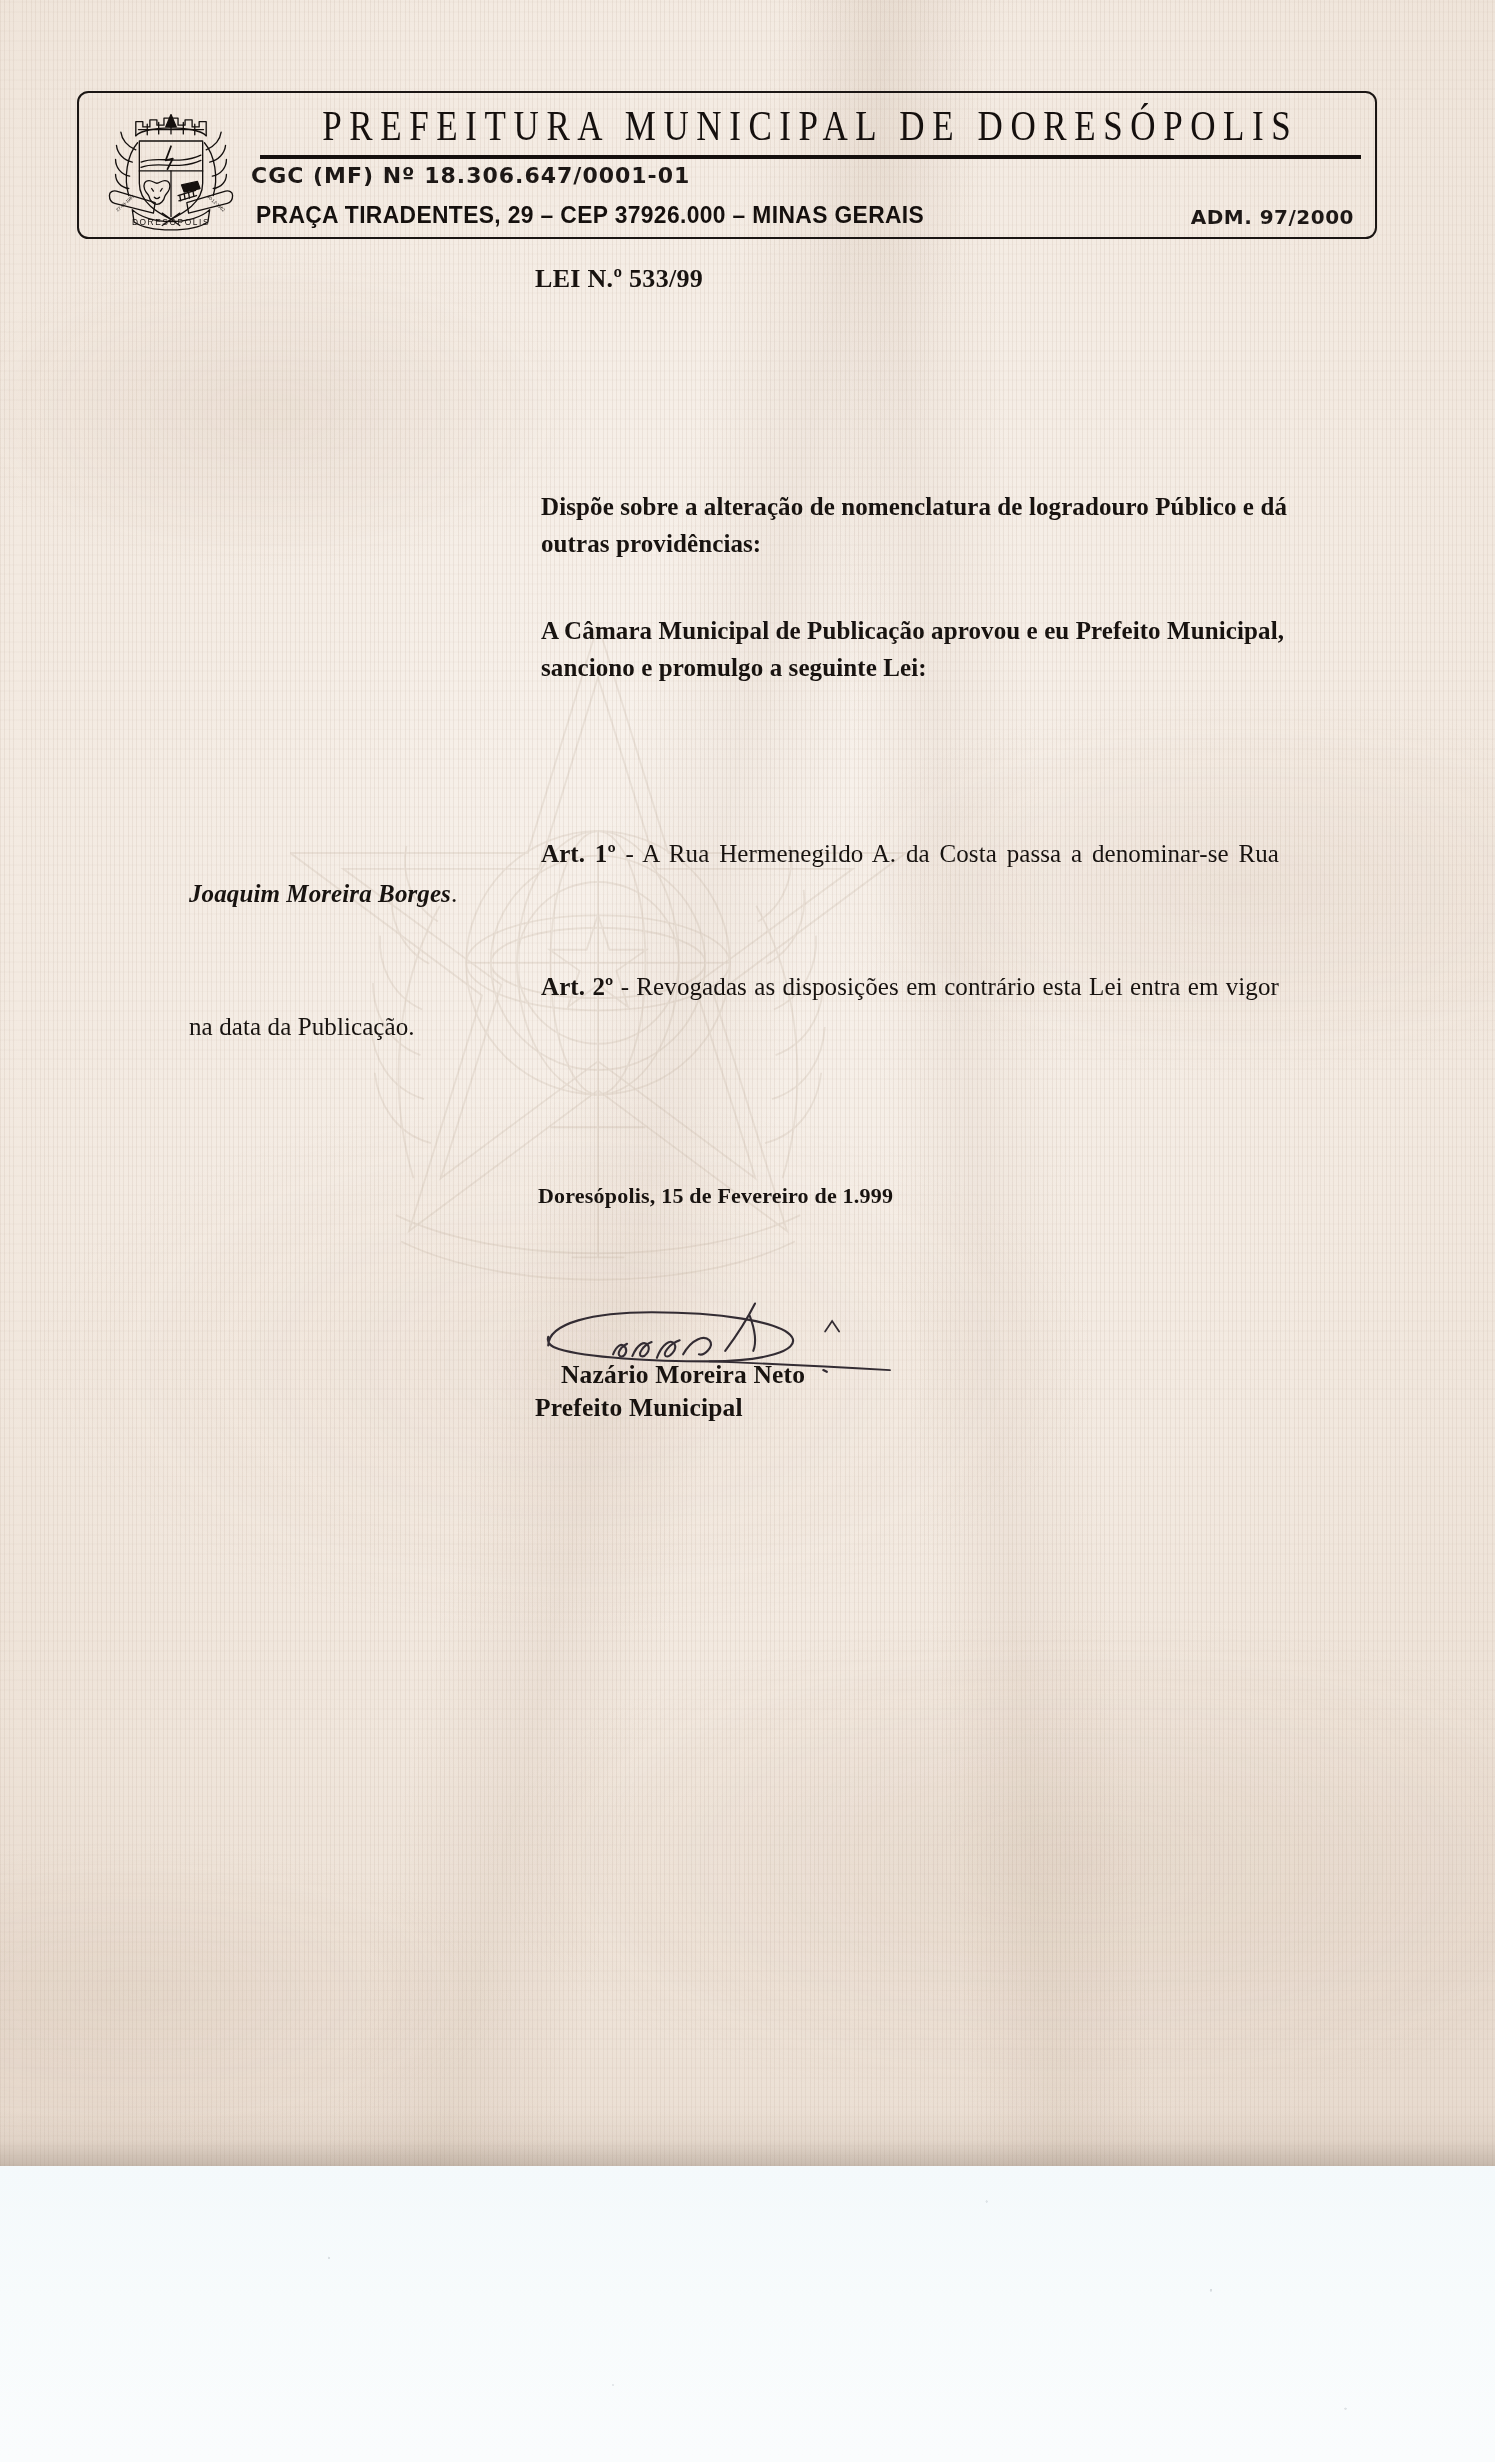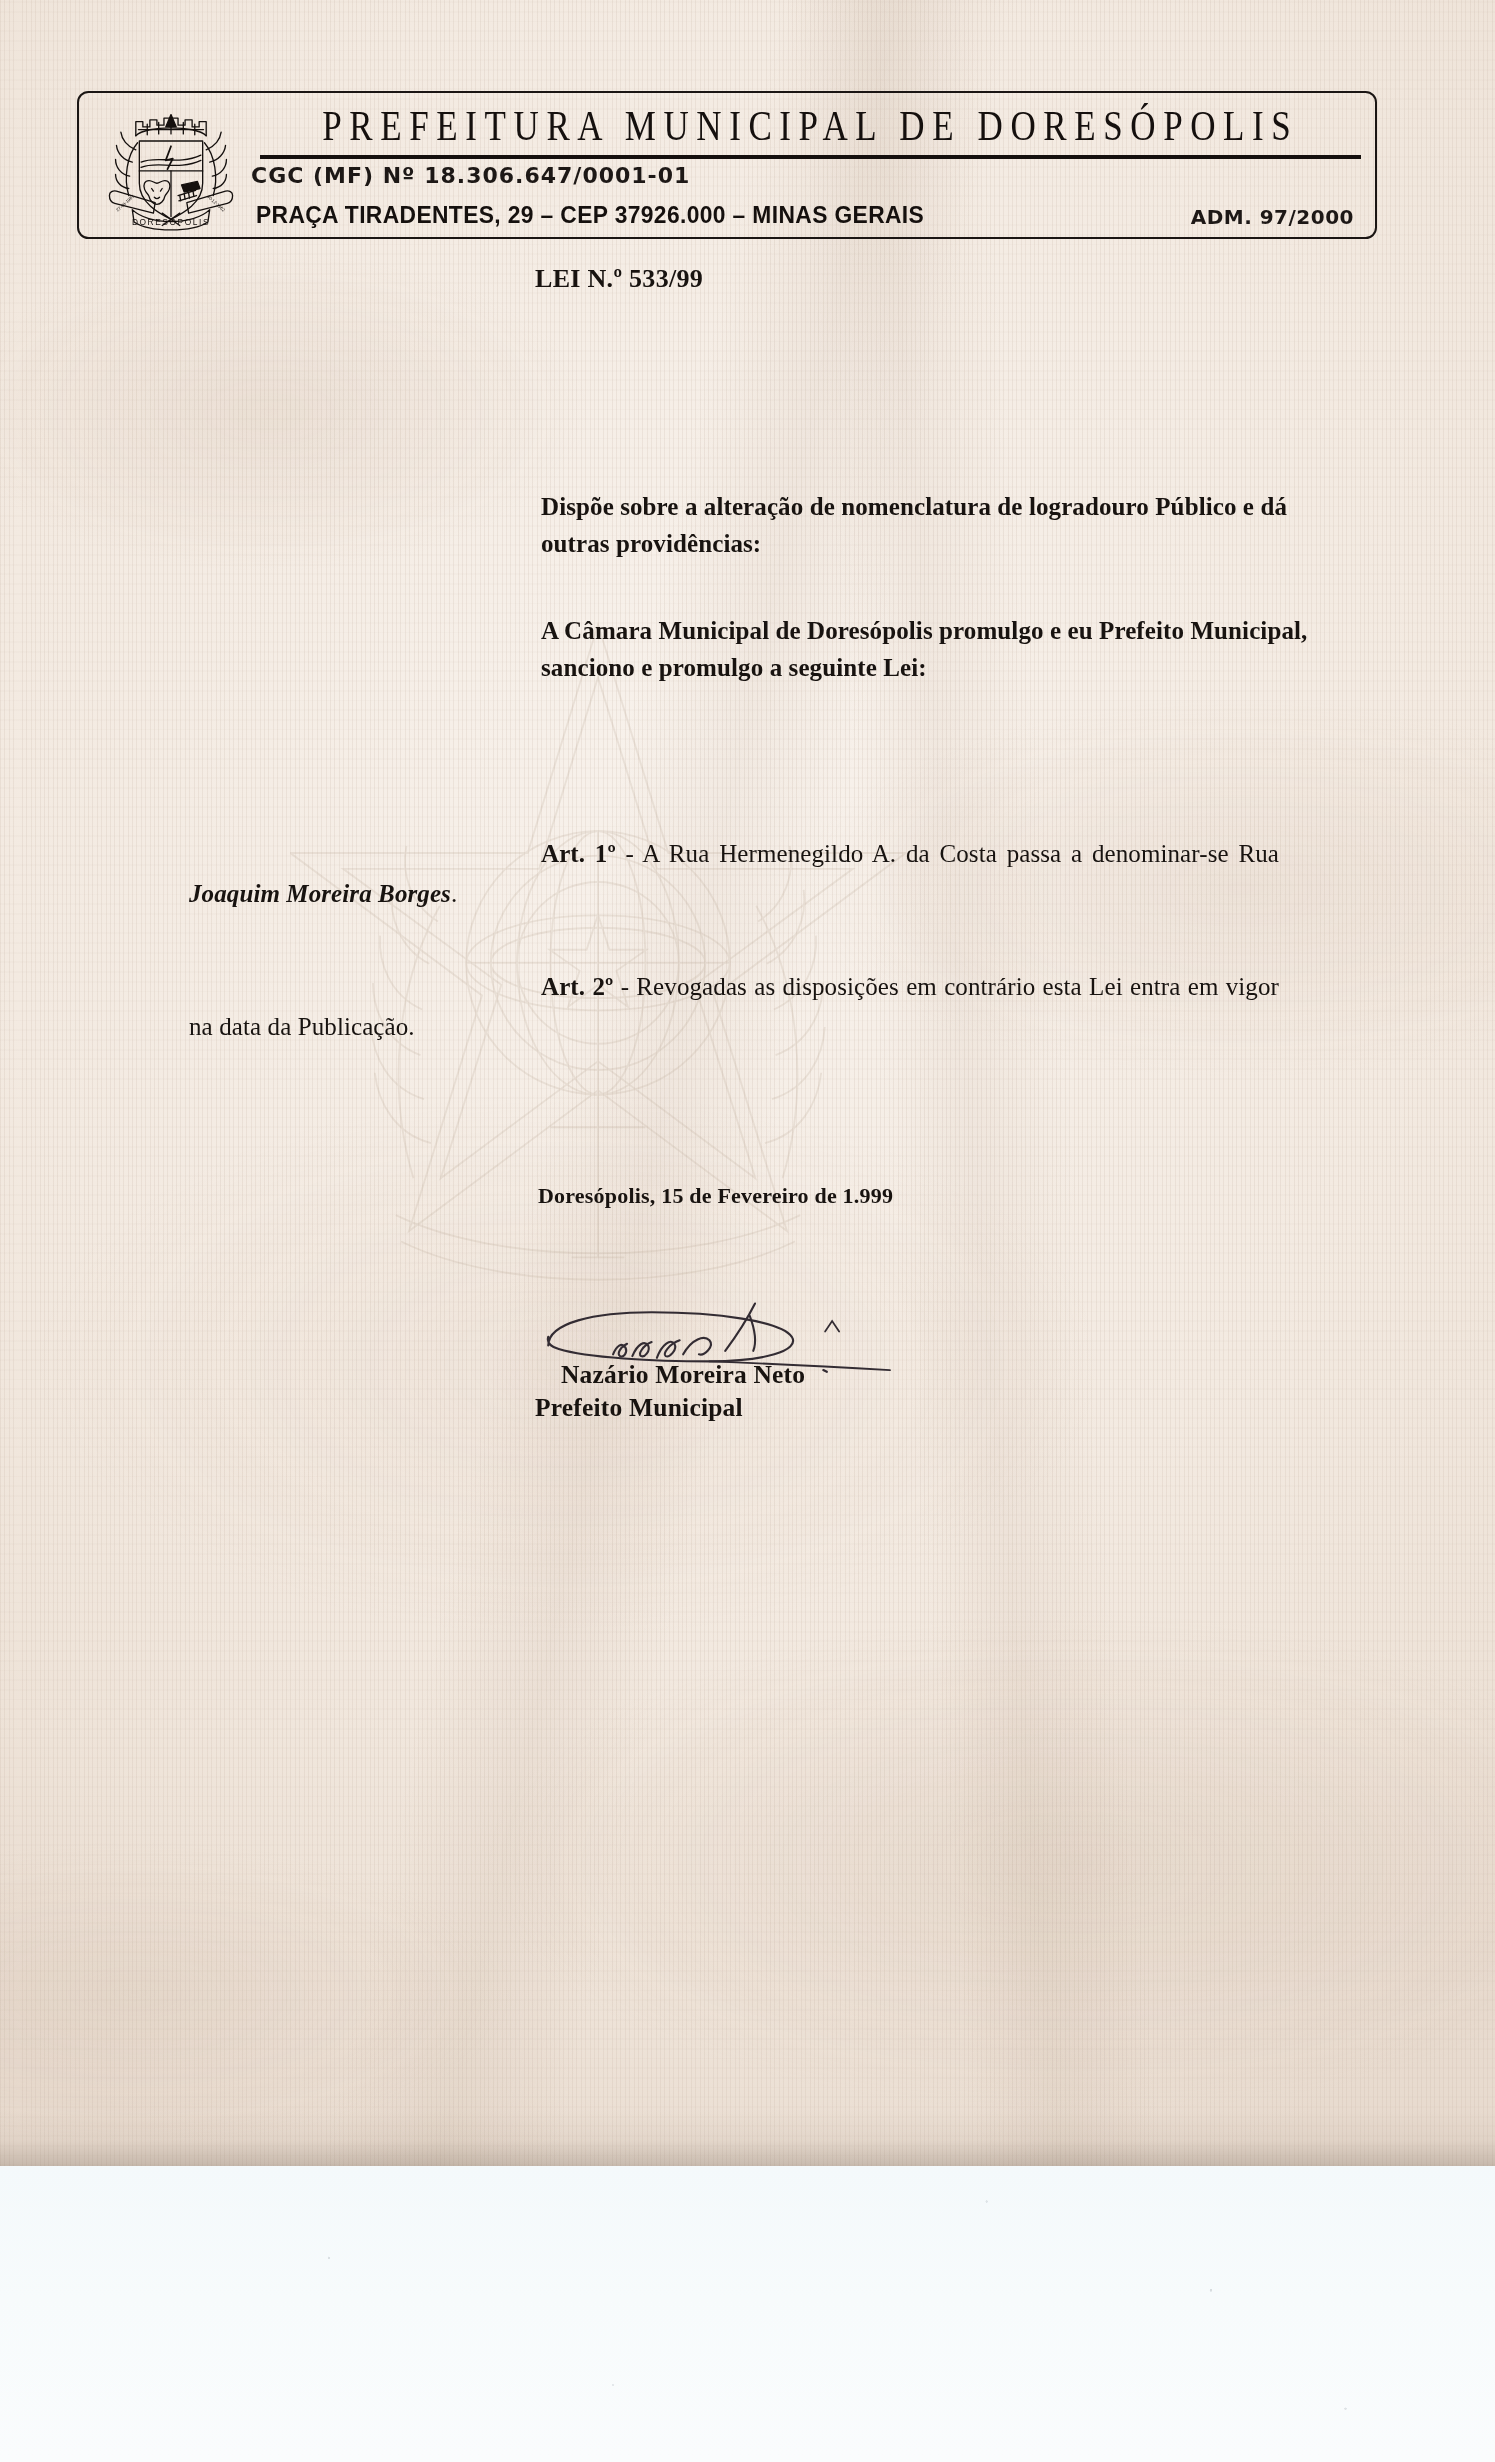--- a/index.html
+++ b/index.html
@@ -419,21 +419,21 @@
         <div class="lh-adm">ADM. 97/2000</div>
       </div>
     </div>
 
     <div id="doc-body">
 
       <div class="lei-number">LEI N.º 533/99</div>
 
       <div class="ementa">Dispõe sobre a alteração de nomenclatura de logradouro Público e dá outras providências:</div>
 
-      <div class="preamble">A Câmara Municipal de Doresópolis promulgo e eu Prefeito Municipal, sanciono e promulgo a seguinte Lei:</div>
+      <div class="preamble">A Câmara Municipal de Publicação aprovou e eu Prefeito Municipal, sanciono e promulgo a seguinte Lei:</div>
 
       <p class="article" id="art1"><span class="art-label">Art. 1º</span><span> - </span><span>A Rua Hermenegildo A. da Costa passa a denominar-se Rua </span><span class="street-new">Joaquim Moreira Borges</span><span>.</span></p>
 
       <p class="article" id="art2"><span class="art-label">Art. 2º</span><span> - </span><span>Revogadas as disposições em contrário esta Lei entra em vigor na data da Publicação.</span></p>
 
       <div class="dateline">Doresópolis, 15 de Fevereiro de 1.999</div>
 
       <div id="signature-block">
         <div id="signature-mark">
           <svg viewBox="0 0 500 105" xmlns="http://www.w3.org/2000/svg">

